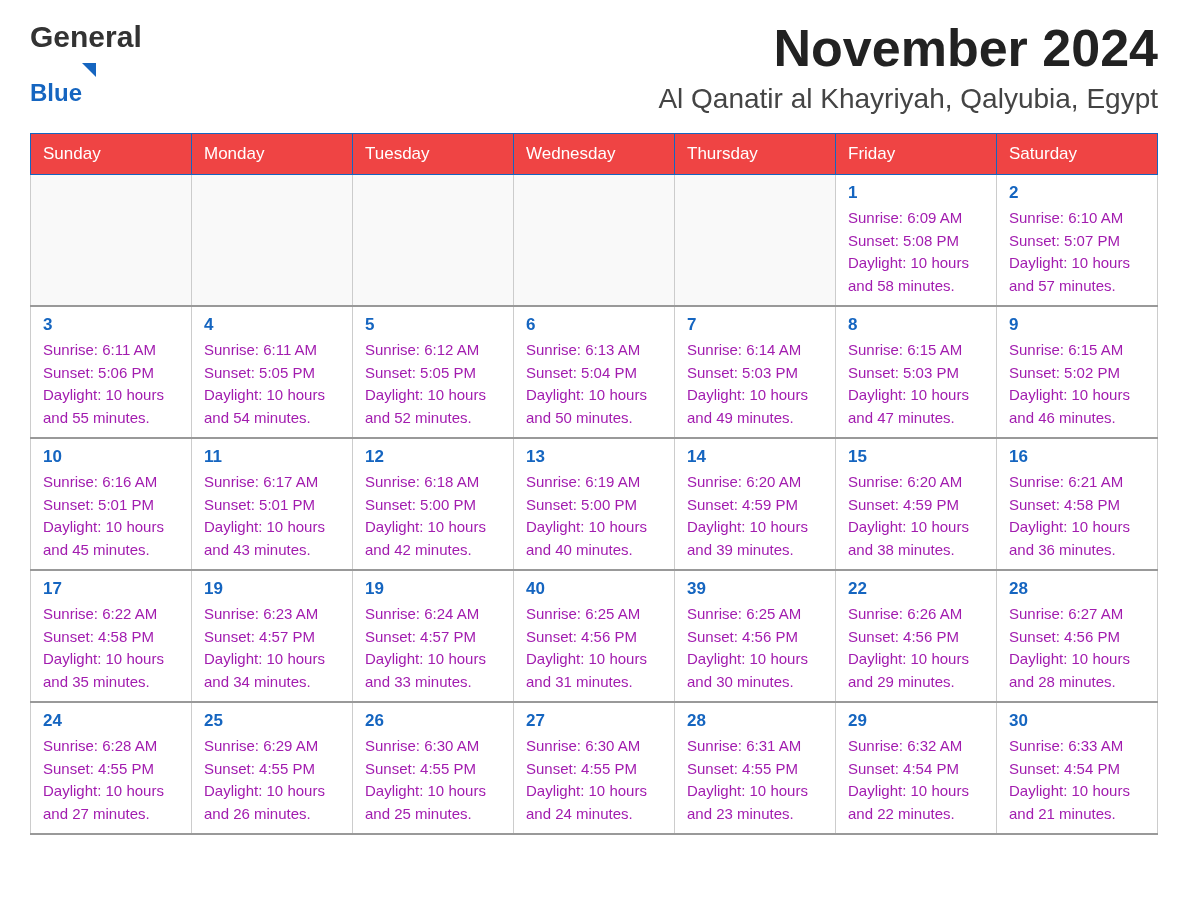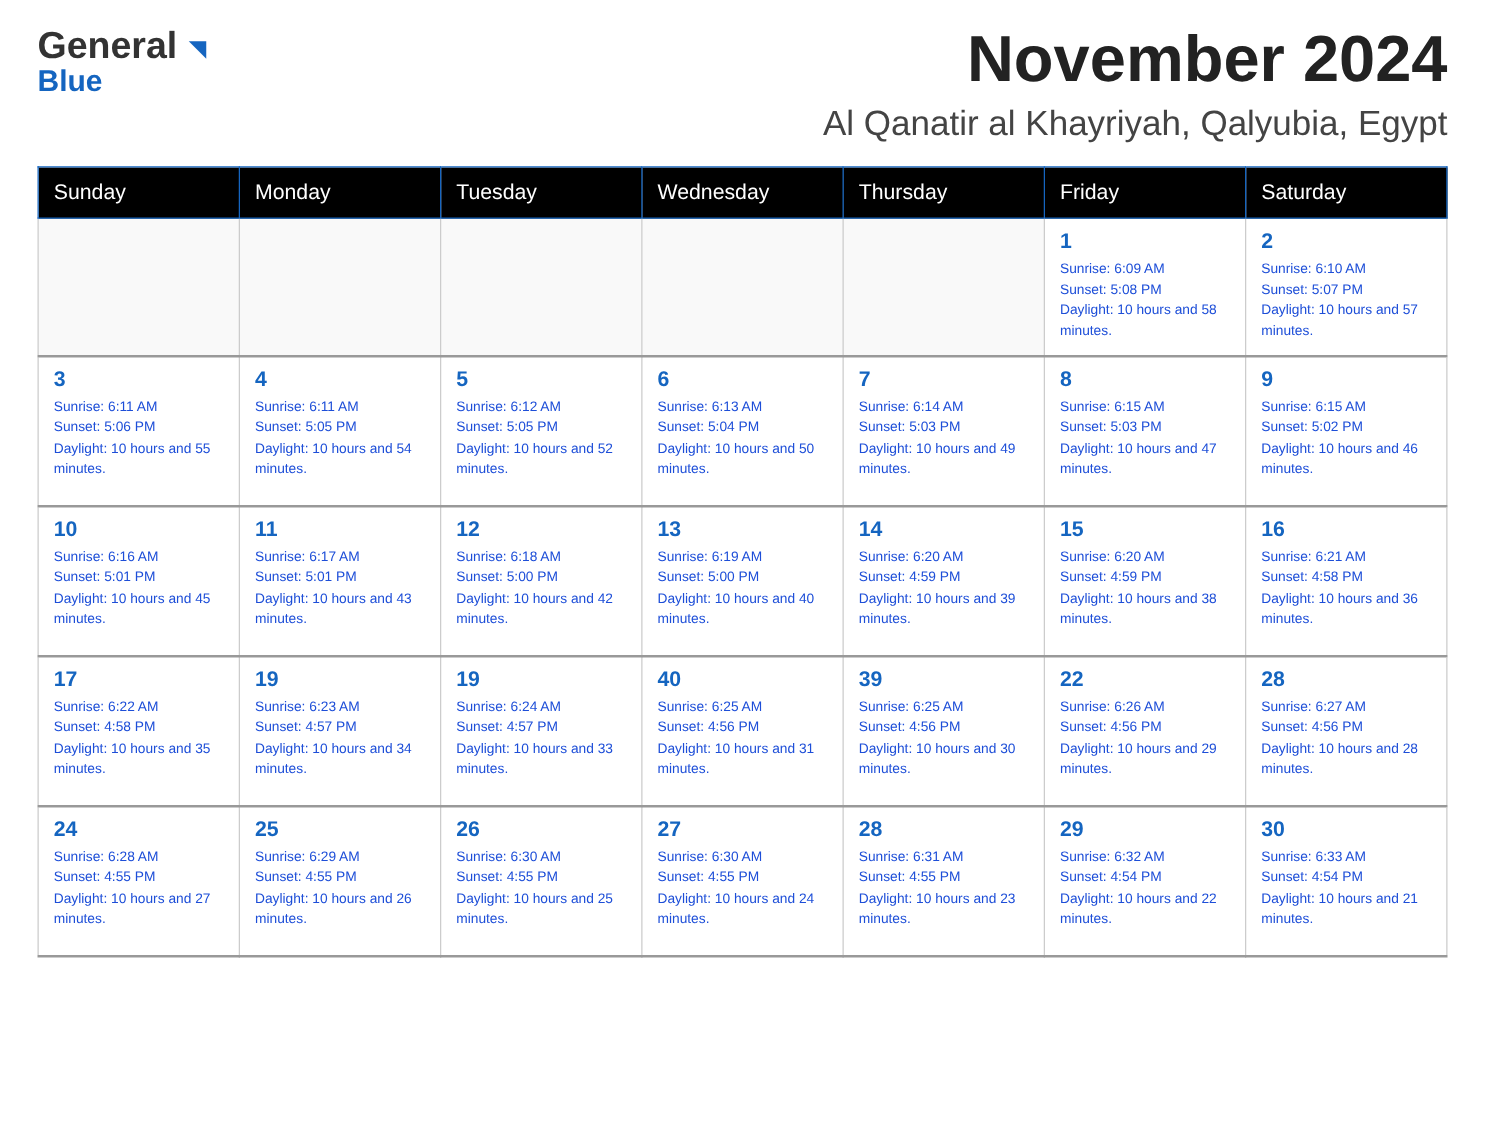--- a/index.html
+++ b/index.html
@@ -33,21 +33,21 @@
     .location-title {
       font-size: 28px;
       color: #444;
       margin-top: 6px;
     }
     table {
       width: 100%;
       border-collapse: collapse;
     }
     thead tr {
-      background-color: #000000;
+      background-color: #ef4444;
       color: white;
     }
     thead th {
       padding: 10px 12px;
       text-align: left;
       font-size: 17px;
       font-weight: normal;
       border: 1px solid #1565c0;
     }
     tbody tr {
@@ -69,33 +69,34 @@
       border-left: 1px solid #ccc;
     }
     .day-number {
       font-size: 17px;
       font-weight: bold;
       color: #1565c0;
       display: block;
       margin-bottom: 4px;
     }
     .day-info {
-      font-size: 11px;
-      color: #1d4ed8;
+      font-size: 15px;
+      color: #a21caf;
       line-height: 1.5;
     }
     .empty-cell {
       background: #f9f9f9;
     }
     tbody tr:first-child td {
       height: 110px;
     }
     .logo-row {
       display: flex;
       align-items: center;
+      flex-direction: column;
     }
     .logo-general {
       font-size: 30px;
       font-weight: bold;
       color: #333;
     }
     .logo-arrow {
       display: inline-block;
       margin-left: 3px;
       vertical-align: top;

